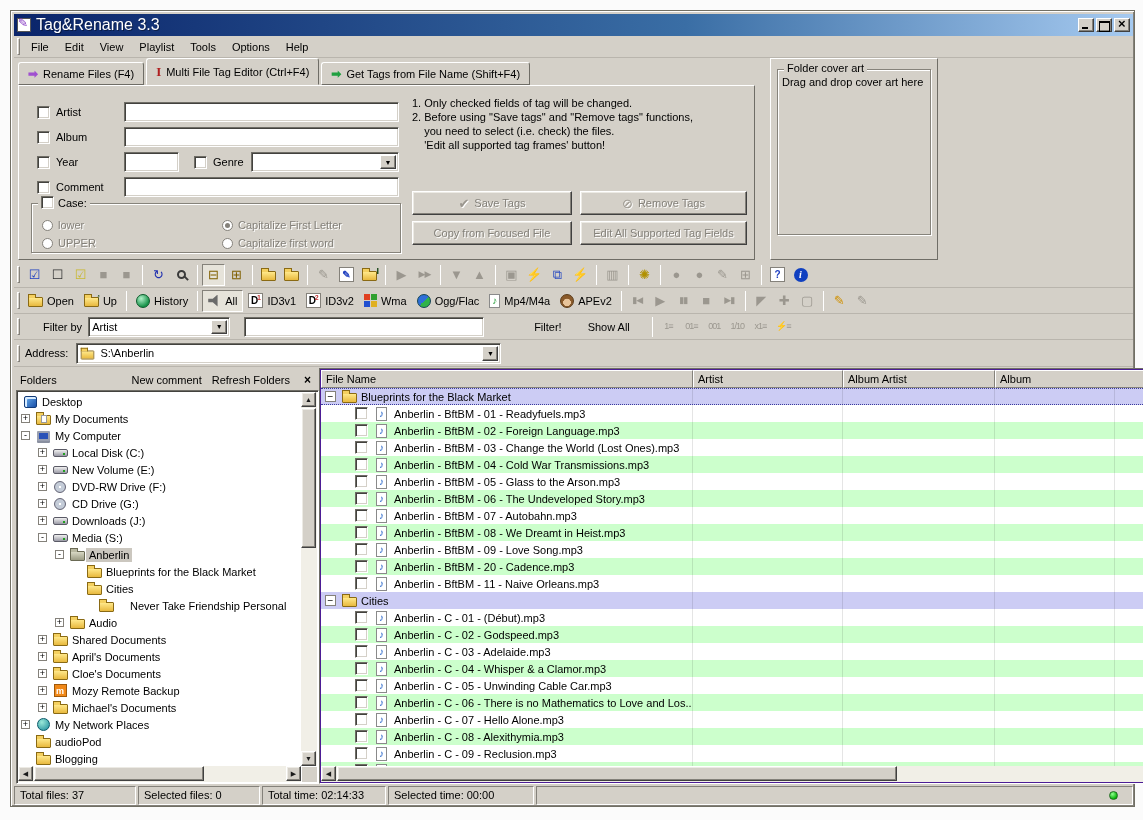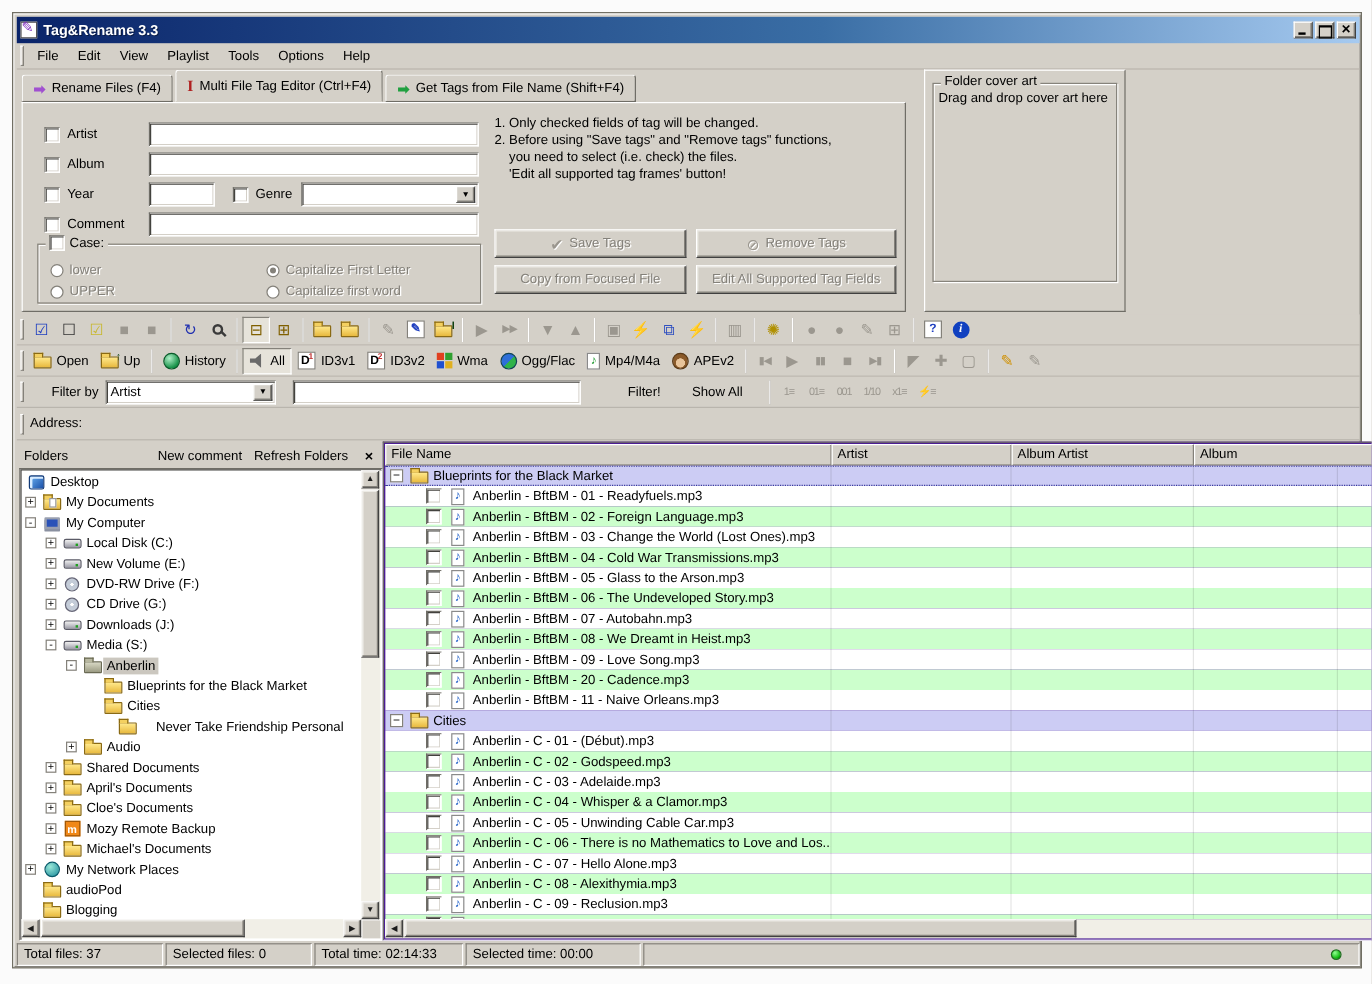--- a/index.html
+++ b/index.html
@@ -16,21 +16,21 @@
   .content { position: absolute; left: 3px; top: 3px; width: 1119px; height: 791px; }
 
   
   .titlebar { position: absolute; left: 0; top: 0; width: 100%; height: 22px;
     background: linear-gradient(90deg, #0A246A, #3A6EA5 60%, #A6CAF0);
     display: flex; align-items: center; padding: 0 3px; }
   .title-ic { width: 14px; height: 14px; background: #FFF; border: 1px solid #555;
     margin-right: 5px; position: relative; flex: none; }
   .title-ic::after { content: "✎"; position: absolute; left: 0px; top: -3px;
     font-size: 12px; color: #8030C0; }
-  .title-txt { color: #FFF; font-weight: bold; font-size: 12px; flex: 1;
+  .title-txt { color: #FFF; font-weight: normal; font-size: 16px; flex: 1;
     text-shadow: 1px 1px 0 rgba(0,0,0,.4); }
   .winbtn { width: 16px; height: 14px; background: #D4D0C8; margin-left: 2px;
     border: 1px solid; border-color: #FFF #404040 #404040 #FFF;
     box-shadow: inset -1px -1px 0 #84817A; position: relative; flex: none; }
   .wb-min::after { content: ""; position: absolute; left: 3px; bottom: 2px; width: 6px; height: 2px; background: #000; }
   .wb-max::after { content: ""; position: absolute; left: 2px; top: 2px; width: 9px; height: 8px;
     border: 1px solid #000; border-top-width: 2px; }
   .wb-close::after { content: "×"; position: absolute; left: 3px; top: -3px; font-size: 13px; font-weight: bold; }
 
   
@@ -508,21 +508,21 @@
     <div class="bar" style="top:300px;height:26px">
       <span class="grip"></span>
       <span style="margin:0 6px 0 20px">Filter by</span>
       <div class="field" style="position:relative;top:0;width:142px;height:20px">
         <span>Artist</span>
         <span class="combo-arrow">▼</span>
       </div>
       <div class="field" style="position:relative;top:0;width:240px;height:20px;margin-left:14px">
         <span></span>
       </div>
-      <span class="flat-link" style="margin-left:33px">Filter!</span>
+      <span class="flat-link" style="margin-left:44px">Filter!</span>
       <span class="flat-link" style="margin-left:14px">Show All</span>
       <span class="tbsep" style="margin-left:16px"></span>
       <span id="filter-icons" style="display:flex;align-items:center">
           <div class="tb-btn">
             <span class="glyph sm" style="color: rgb(155, 151, 143);">1≡</span>
           </div>
           <div class="tb-btn">
             <span class="glyph sm" style="color: rgb(155, 151, 143);">01≡</span>
           </div>
           <div class="tb-btn">
@@ -536,20 +536,25 @@
           </div>
           <div class="tb-btn">
             <span class="glyph sm" style="color: rgb(155, 151, 143);">⚡≡</span>
           </div>
         </span>
     </div>
 
     <div class="bar" style="top:326px;height:27px">
       <span class="grip"></span>
       <span style="margin:0 8px 0 2px">Address:</span>
+      <div class="field" style="position:relative;top:0;width:425px;height:21px;gap:5px">
+        <span class="icoF" style="transform:scale(.9)"></span>
+        <span>S:\Anberlin</span>
+        <span class="combo-arrow">▼</span>
+      </div>
     </div>
 
     <div class="fhead">
       <span>Folders</span>
       <span class="sp"></span>
       <span>New comment</span>
       <span>Refresh Folders</span>
       <span class="xbtn">×</span>
     </div>
     <div class="tree">

